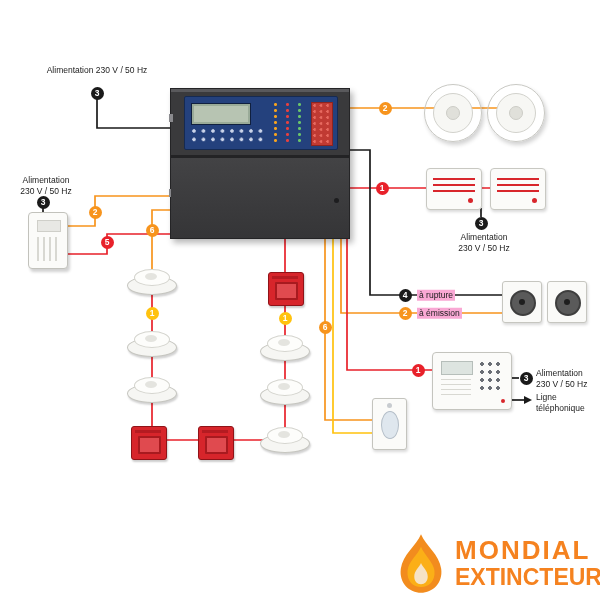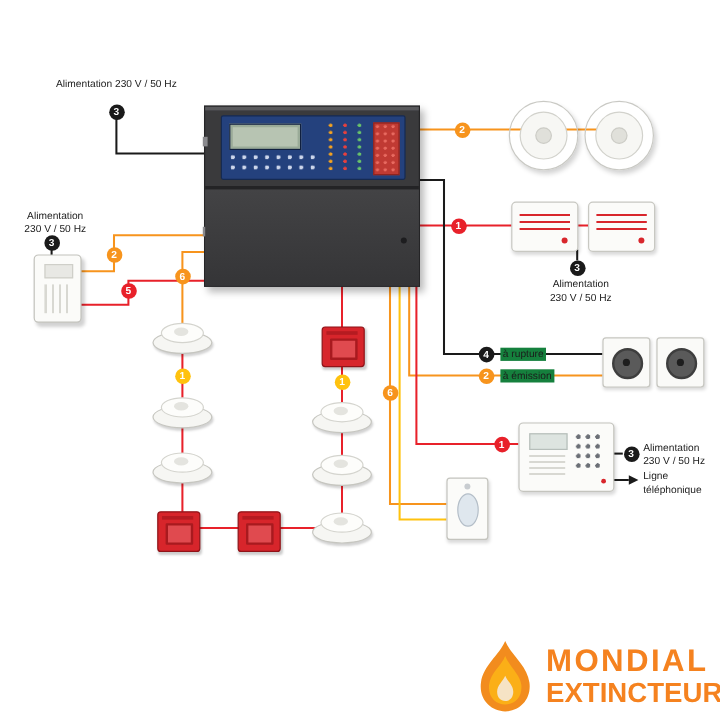--- a/index.html
+++ b/index.html
@@ -7,21 +7,21 @@
          font-family:"Liberation Sans",sans-serif;}
   #wires{position:absolute;left:0;top:0;z-index:1;}
 
   
   .marker{position:absolute;width:13px;height:13px;border-radius:50%;color:#fff;
           font:bold 8.5px/13px "Liberation Sans",sans-serif;text-align:center;z-index:5;}
   .dlabel{position:absolute;font:8.5px/10.5px "Liberation Sans",sans-serif;color:#1b1b1b;
           white-space:pre-line;z-index:4;}
   .lab-center{transform:translate(-50%,-50%);text-align:center;}
   .lab-left{transform:translateY(-50%);text-align:left;}
-  .lab-bg{background:#15803d;padding:0 2px;text-align:right;}
+  .lab-bg{background:#f9a8d4;padding:0 2px;text-align:right;}
 
   
   .panel{position:absolute;left:170px;top:88px;width:178px;height:149px;background:#3a3a3c;
          border:1px solid #242426;box-shadow:3px 4px 6px rgba(0,0,0,.28);z-index:2;}
   .panel-top-edge{position:absolute;top:0;left:0;right:0;height:3px;background:#59595c;}
   .hinge{position:absolute;left:-2px;width:4px;height:8px;background:#8a8a8e;}
   .board{position:absolute;left:13px;top:7px;width:152px;height:52px;background:#24417d;
          border:1px solid #152a52;border-radius:2px;}
   .lcd{position:absolute;left:6px;top:6px;width:58px;height:20px;background:#b7c4b2;
        border:1px solid #10203f;box-shadow:inset 0 0 0 2px #9aab98;}

